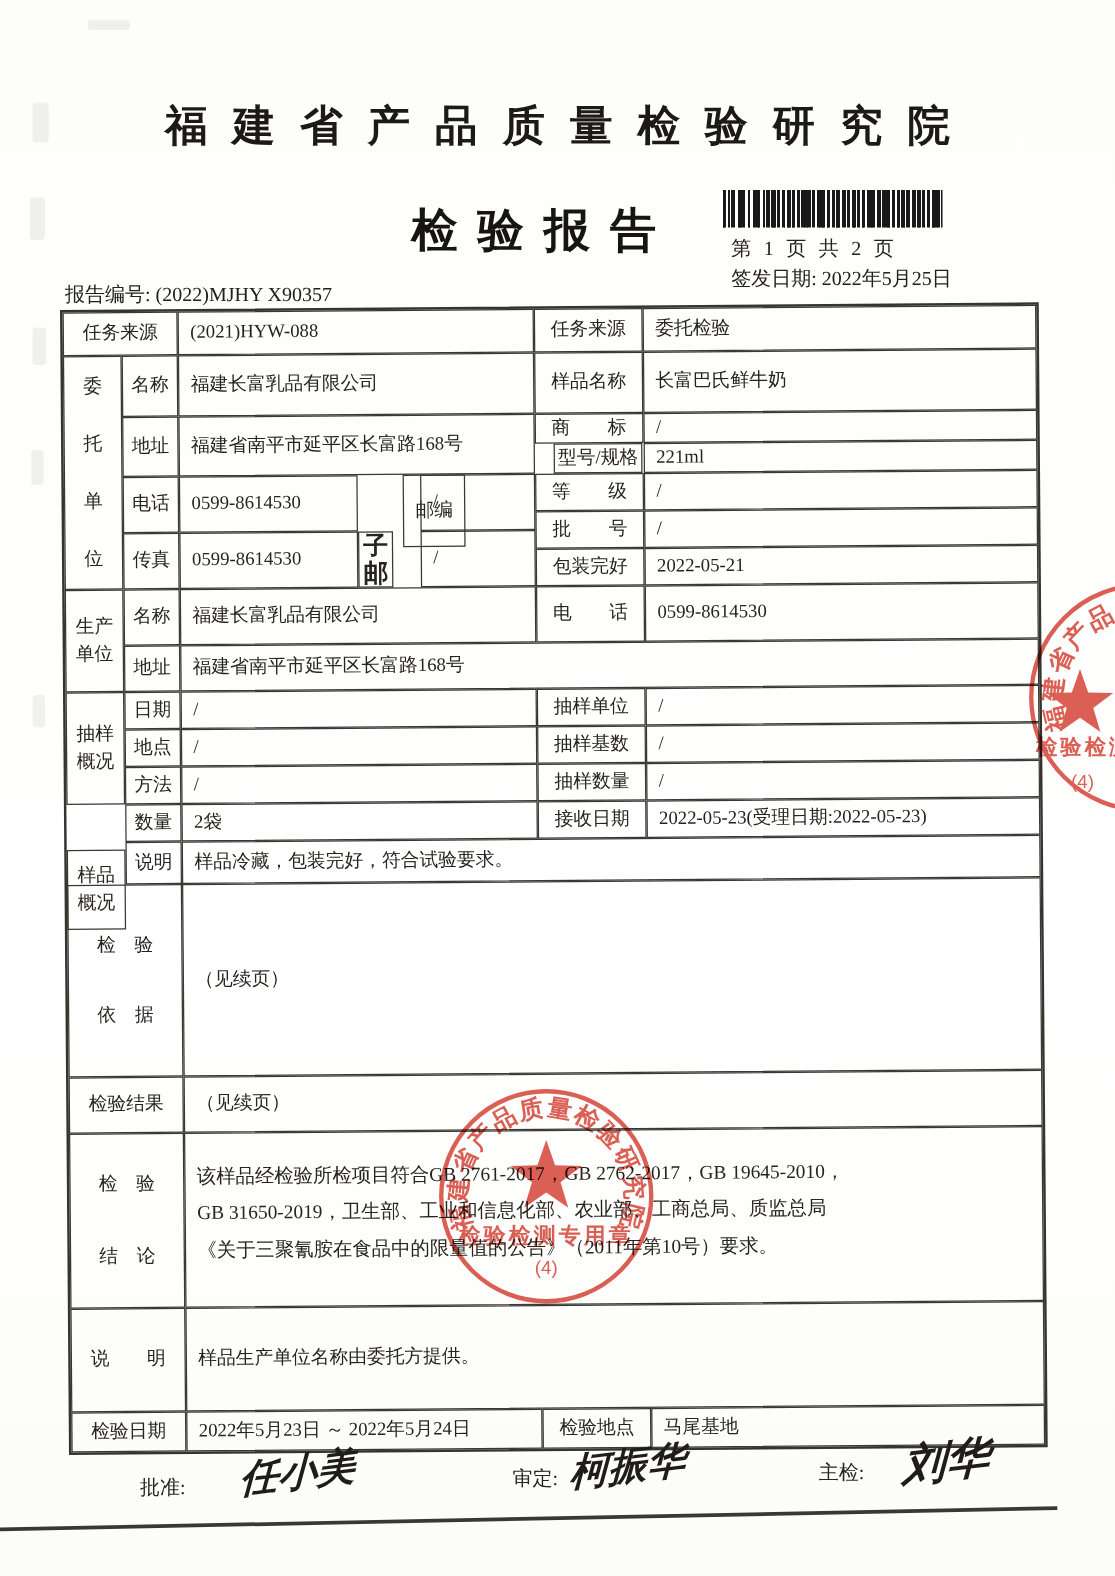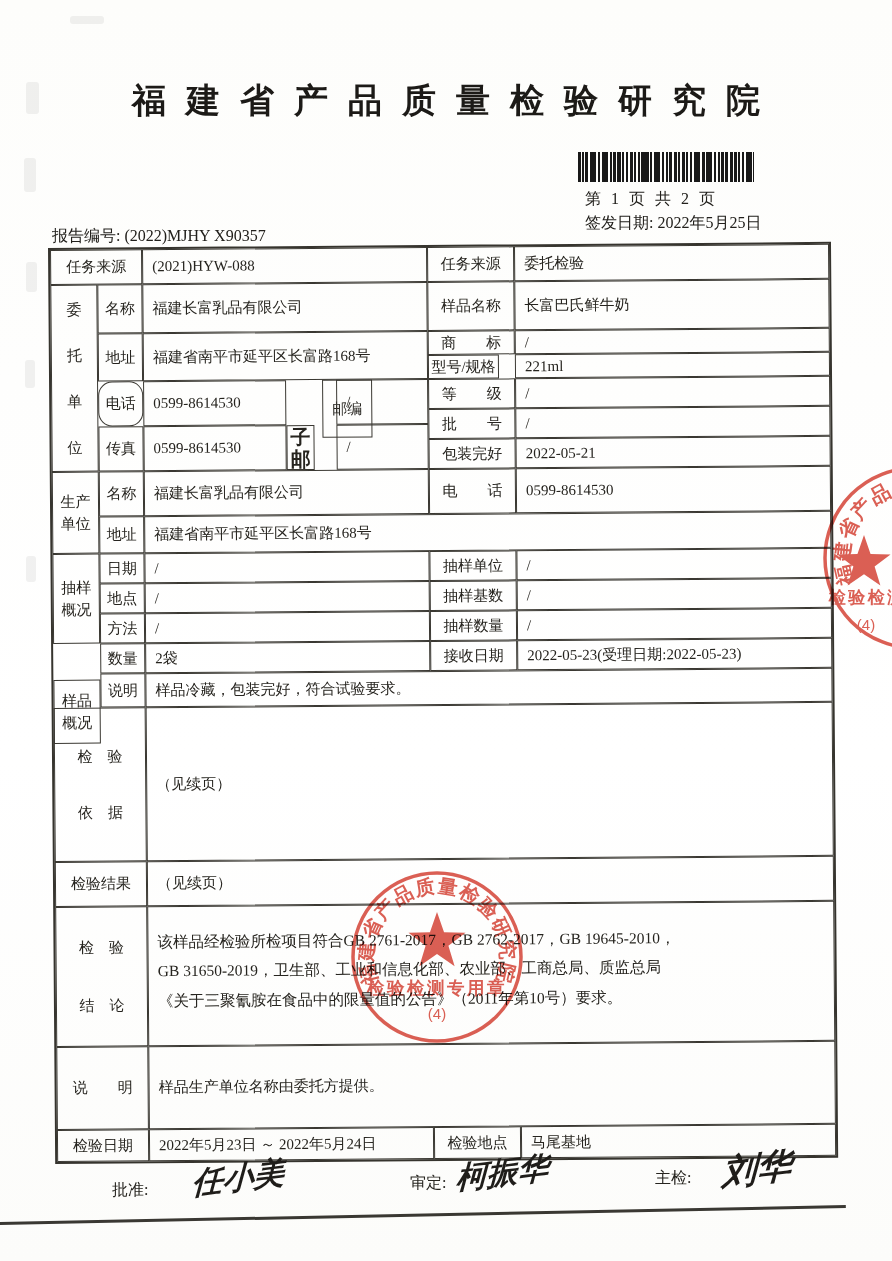--- a/index.html
+++ b/index.html
@@ -81,20 +81,21 @@
 <div class="page">
 
   <div class="abs smudge" style="left:70px;top:16px;width:34px;height:8px;"></div>
   <div class="abs smudge" style="left:26px;top:82px;width:13px;height:32px;"></div>
   <div class="abs smudge" style="left:24px;top:158px;width:12px;height:34px;"></div>
   <div class="abs smudge" style="left:26px;top:262px;width:11px;height:30px;"></div>
   <div class="abs smudge" style="left:25px;top:360px;width:10px;height:28px;"></div>
   <div class="abs smudge" style="left:26px;top:556px;width:10px;height:26px;"></div>
 
   <div class="abs org-title">福建省产品质量检验研究院</div>
+  <div class="abs report-title">检验报告</div>
   <div class="abs barcode"></div>
   <div class="abs page-info">第 1 页  共 2 页</div>
   <div class="abs issue-date"><span>签发日期: </span><span>2022年5月25日</span></div>
   <div class="abs report-no"><span>报告编号: </span><span>(2022)MJHY X90357</span></div>
 
   <div class="abs tbl">
 
     <div class="c lab" style="left:0;top:0;width:92px;height:35px;">任务来源</div>
     <div class="c val" style="left:92px;top:0;width:285px;height:35px;">(2021)HYW-088</div>
     <div class="c lab" style="left:377px;top:0;width:87px;height:35px;">任务来源</div>
@@ -106,24 +107,24 @@
 位</div>
     <div class="c lab" style="left:47px;top:35px;width:45px;height:49px;">名称</div>
     <div class="c val" style="left:92px;top:35px;width:285px;height:49px;">福建长富乳品有限公司</div>
     <div class="c lab" style="left:377px;top:35px;width:87px;height:49px;">样品名称</div>
     <div class="c val" style="left:464px;top:35px;width:315px;height:49px;">长富巴氏鲜牛奶</div>
 
     <div class="c lab" style="left:47px;top:84px;width:45px;height:48px;">地址</div>
     <div class="c val" style="left:92px;top:84px;width:285px;height:48px;">福建省南平市延平区长富路168号</div>
     <div class="c lab" style="left:377px;top:84px;width:87px;height:24px;">商　　标</div>
     <div class="c val" style="left:464px;top:84px;width:315px;height:24px;">/</div>
-    <div class="c lab" style="left:377px;top:108px;width:71px;height:24px;">型号/规格</div>
+    <div class="c lab" style="left:392px;top:108px;width:71px;height:24px;">型号/规格</div>
     <div class="c val" style="left:464px;top:108px;width:315px;height:24px;">221ml</div>
 
-    <div class="c lab" style="left:47px;top:132px;width:45px;height:45px;border-radius:14px;">电话</div>
+    <div class="c lab" style="left:47px;top:132px;width:45px;height:45px;">电话</div>
     <div class="c val" style="left:92px;top:132px;width:143px;height:45px;">0599-8614530</div>
     <div class="c lab" style="left:235px;top:132px;width:50px;height:58px;margin-left:36px;">邮编</div>
     <div class="c val" style="left:285px;top:132px;width:92px;height:45px;">/</div>
     <div class="c lab" style="left:377px;top:132px;width:87px;height:30px;">等　　级</div>
     <div class="c val" style="left:464px;top:132px;width:315px;height:30px;">/</div>
     <div class="c lab" style="left:377px;top:162px;width:87px;height:30px;">批　　号</div>
     <div class="c val" style="left:464px;top:162px;width:315px;height:30px;">/</div>
 
     <div class="c lab" style="left:47px;top:177px;width:45px;height:45px;">传真</div>
     <div class="c val" style="left:92px;top:177px;width:143px;height:45px;">0599-8614530</div>

